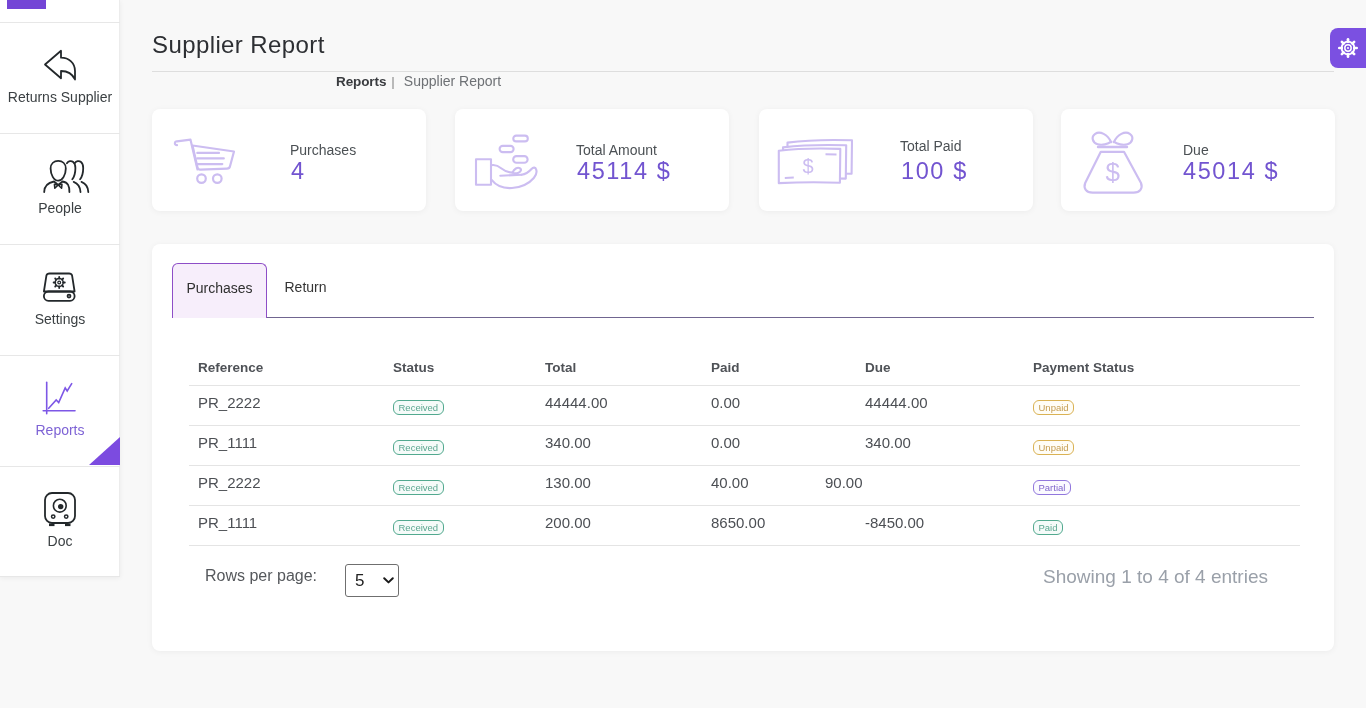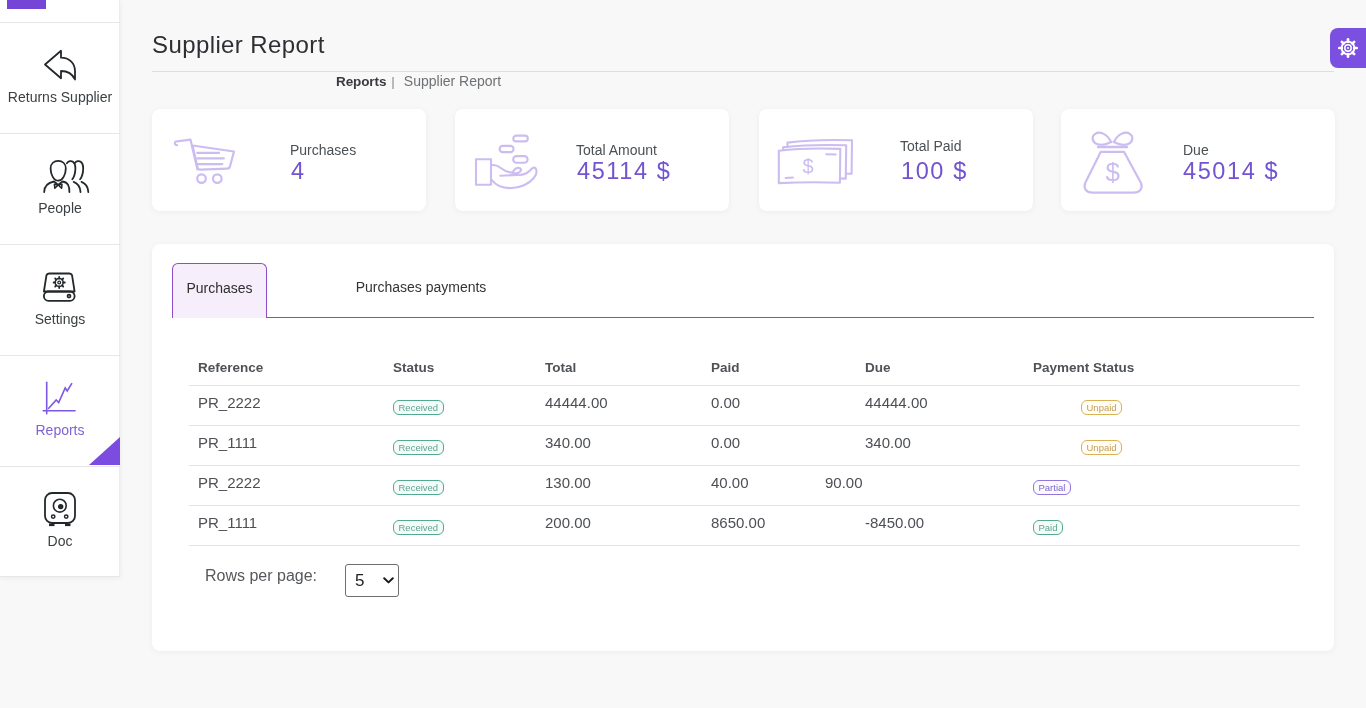--- a/index.html
+++ b/index.html
@@ -39,21 +39,21 @@
                 font-size:14px; color:#2f2f2f; text-align:center; line-height:48px; z-index:3; }
   .tab { position:absolute; top:263px; height:54px; font-size:14px; color:#343434; line-height:48px; text-align:center; }
   #tabline { position:absolute; left:172px; top:317px; width:1142px; height:1px; background:#706590; z-index:1; }
 
   
   .th { position:absolute; font-size:13.5px; font-weight:700; color:#4f5257; }
   .td { position:absolute; font-size:15px; color:#4c4f54; }
   .rline { position:absolute; left:189px; width:1111px; height:1px; background:#e4e4e4; }
   .badge { position:absolute; font-size:9.5px; line-height:10px; padding:1.5px 4.5px; border-radius:6px; }
   .b-green  { color:#5aa690; border:1px solid #52a98f; background:#f5fbf9; }
-  .b-amber  { color:#c59d52; border:1px solid #dab254; background:#fffdf6;margin-left:48px; }
+  .b-amber  { color:#c59d52; border:1px solid #dab254; background:#fffdf6; }
   .b-purple { color:#8066cc; border:1px solid #9177dd; background:#fbfaff; }
 
   #rpp { position:absolute; left:205px; top:567px; font-size:16px; color:#55585c; }
   #sel { position:absolute; left:345px; top:564px; width:54px; height:33px; background:#fff;
          border:1px solid #6f6f6f; border-radius:3px; }
   #sel .v { position:absolute; left:9px; top:6px; font-size:17px; color:#222; }
   #showing { position:absolute; left:1043px; top:566px; font-size:19px; color:#9aa0a9; }
 
   svg { position:absolute; overflow:visible; }
 </style>
@@ -190,21 +190,21 @@
     <path d="M28.2,14.8 C24.5,7 17,3.2 12.2,6.4 C7.8,9.4 9.4,15.4 14.6,16.9 C19,18.1 25,16.8 28.2,14.2"></path>
     <path d="M30.8,14.8 C34.5,7 42,3.2 46.8,6.4 C51.2,9.4 49.6,15.4 44.4,16.9 C40,18.1 34,16.8 30.8,14.2"></path>
     </g>
     <path d="M15,17 L44,17" stroke-width="2.4"></path>
     <path d="M17.8,21.8 L41,21.8 L58,53 C60,58.5 57,62.6 50.6,62.6 L9.6,62.6 C3.2,62.6 0.2,58.5 2.2,53 Z"></path>
     <text x="22.5" y="50.5" font-size="26" fill="#ccbdf1" stroke="none" font-family="Liberation Sans">$</text>
   </svg>
 
   <div id="panel"></div>
   <div id="tab-active">Purchases</div>
-  <div class="tab" style="left:343px;width:156px">Purchases payments</div>
+  <div class="tab" style="left:268px;width:75px">Return</div>
   <div id="tabline"></div>
 
   <div class="th" style="left:198px;top:360px">Reference</div>
   <div class="th" style="left:393px;top:360px">Status</div>
   <div class="th" style="left:545px;top:360px">Total</div>
   <div class="th" style="left:711px;top:360px">Paid</div>
   <div class="th" style="left:865px;top:360px">Due</div>
   <div class="th" style="left:1033px;top:360px">Payment Status</div>
 
   <div class="rline" style="top:385px"></div>
@@ -241,13 +241,14 @@
   <div class="td" style="left:865px;top:514px">-8450.00</div>
   <div class="badge b-green" style="left:1033px;top:520px">Paid</div>
 
   <div id="rpp">Rows per page:</div>
   <div id="sel">
     <div class="v">5</div>
     <svg style="left:37px;top:12px" width="11" height="7" viewBox="0 0 11 7" fill="none" stroke="#1a1a1a" stroke-width="2" stroke-linecap="round" stroke-linejoin="round">
       <path d="M1.2,1.2 L5.5,5.4 L9.8,1.2"></path>
     </svg>
   </div>
+  <div id="showing">Showing 1 to 4 of 4 entries</div>
 </div>
 
 </body></html>

